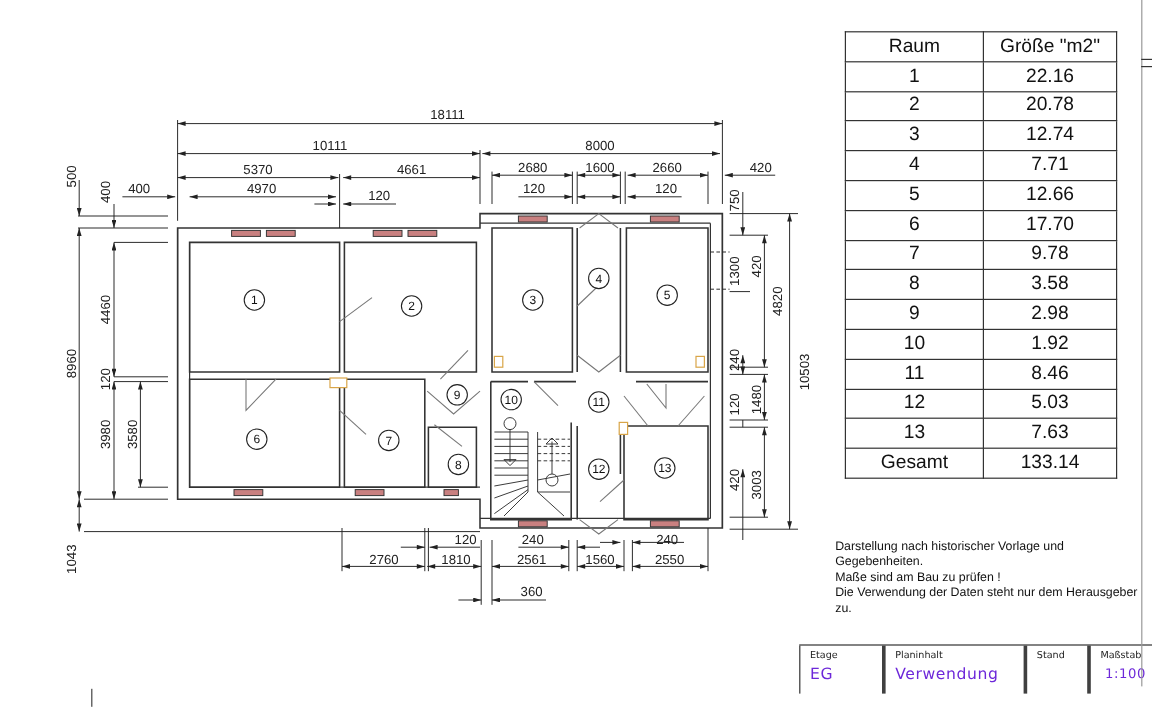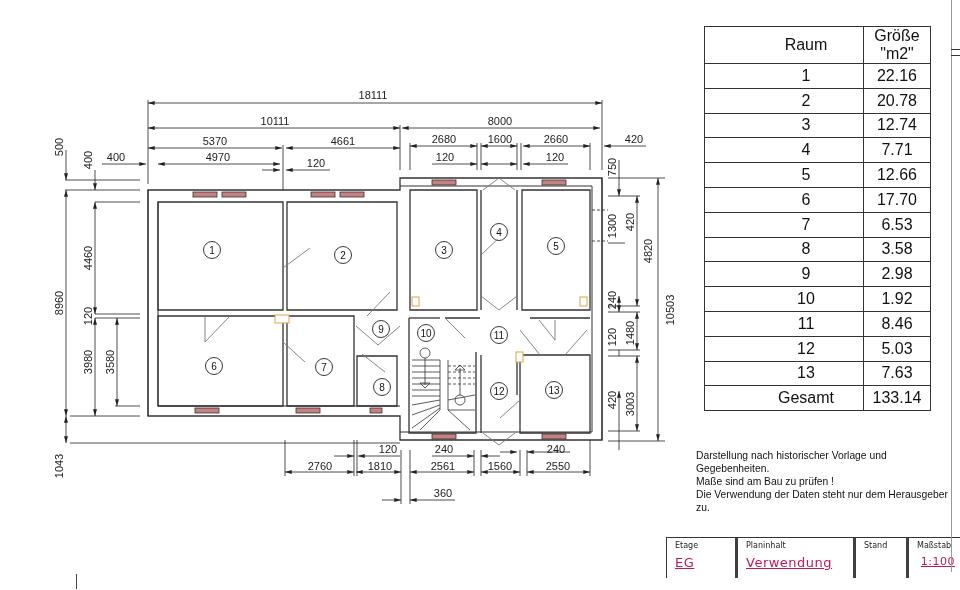--- a/index.html
+++ b/index.html
@@ -3,28 +3,28 @@
 <meta charset="utf-8">
 <style>
   html,body{margin:0;padding:0;background:#fff;}
   body{width:960px;height:590px;position:relative;overflow:hidden;font-family:"Liberation Sans",sans-serif;}
   #plan{position:absolute;left:0;top:0;}
   .dim{font-family:"Liberation Sans",sans-serif;font-size:11px;fill:#222;}
   .room-num{font-family:"Liberation Sans",sans-serif;font-size:10px;fill:#111;}
   table.area{position:absolute;left:704px;top:26px;border-collapse:collapse;width:227px;}
   table.area td,table.area th{border:1px solid #333;height:23.8px;padding:0;text-align:center;font-size:16px;font-weight:normal;color:#111;}
   table.area th{font-weight:normal;}
-  table.area td.c1,table.area th.c1{width:114px;padding-left:44px;}
+  table.area td.c1,table.area th.c1{width:114px;}
   .notes{position:absolute;left:671px;top:449px;width:285px;font-size:10.3px;line-height:13px;color:#111;}
   .notes div{white-space:nowrap;margin-left:25px;}
   .titleblock{position:absolute;left:666px;top:537px;width:318px;height:40px;border-top:1px solid #333;display:flex;}
   .tb-cell{border-left:3px solid #404040;position:relative;height:40px;}
   .tb-cell:first-child{border-left:1px solid #333;}
   .tb-label{position:absolute;left:8px;top:3px;font-size:8px;font-family:"DejaVu Sans",sans-serif;color:#222;}
-  .tb-value{position:absolute;left:8px;top:17px;font-size:13px;font-family:"DejaVu Sans",sans-serif;color:#be185d;letter-spacing:0.5px;text-decoration:underline;}
+  .tb-value{position:absolute;left:8px;top:17px;font-size:13px;font-family:"DejaVu Sans",sans-serif;color:#6d28d9;letter-spacing:0.5px;}
   .tb-scale{left:auto;right:4px;font-size:11px;}
   .right-rail{position:absolute;left:951px;top:0;width:1px;height:572px;background:#999;}
   .right-rail-tick{position:absolute;left:951px;top:49px;width:9px;height:1px;background:#333;}
   .right-rail-tick2{position:absolute;left:951px;top:55px;width:9px;height:1px;background:#333;}
   .bottom-tick{position:absolute;left:76px;top:574px;width:1px;height:15px;background:#444;}
 </style>
 </head>
 <body>
 
 <svg id="plan" width="960" height="590" viewBox="0 0 960 590">
@@ -357,21 +357,21 @@
       <tr>
         <td class="c1">5</td>
         <td>12.66</td>
       </tr>
       <tr>
         <td class="c1">6</td>
         <td>17.70</td>
       </tr>
       <tr>
         <td class="c1">7</td>
-        <td>6.53</td>
+        <td>9.78</td>
       </tr>
       <tr>
         <td class="c1">8</td>
         <td>3.58</td>
       </tr>
       <tr>
         <td class="c1">9</td>
         <td>2.98</td>
       </tr>
       <tr>

